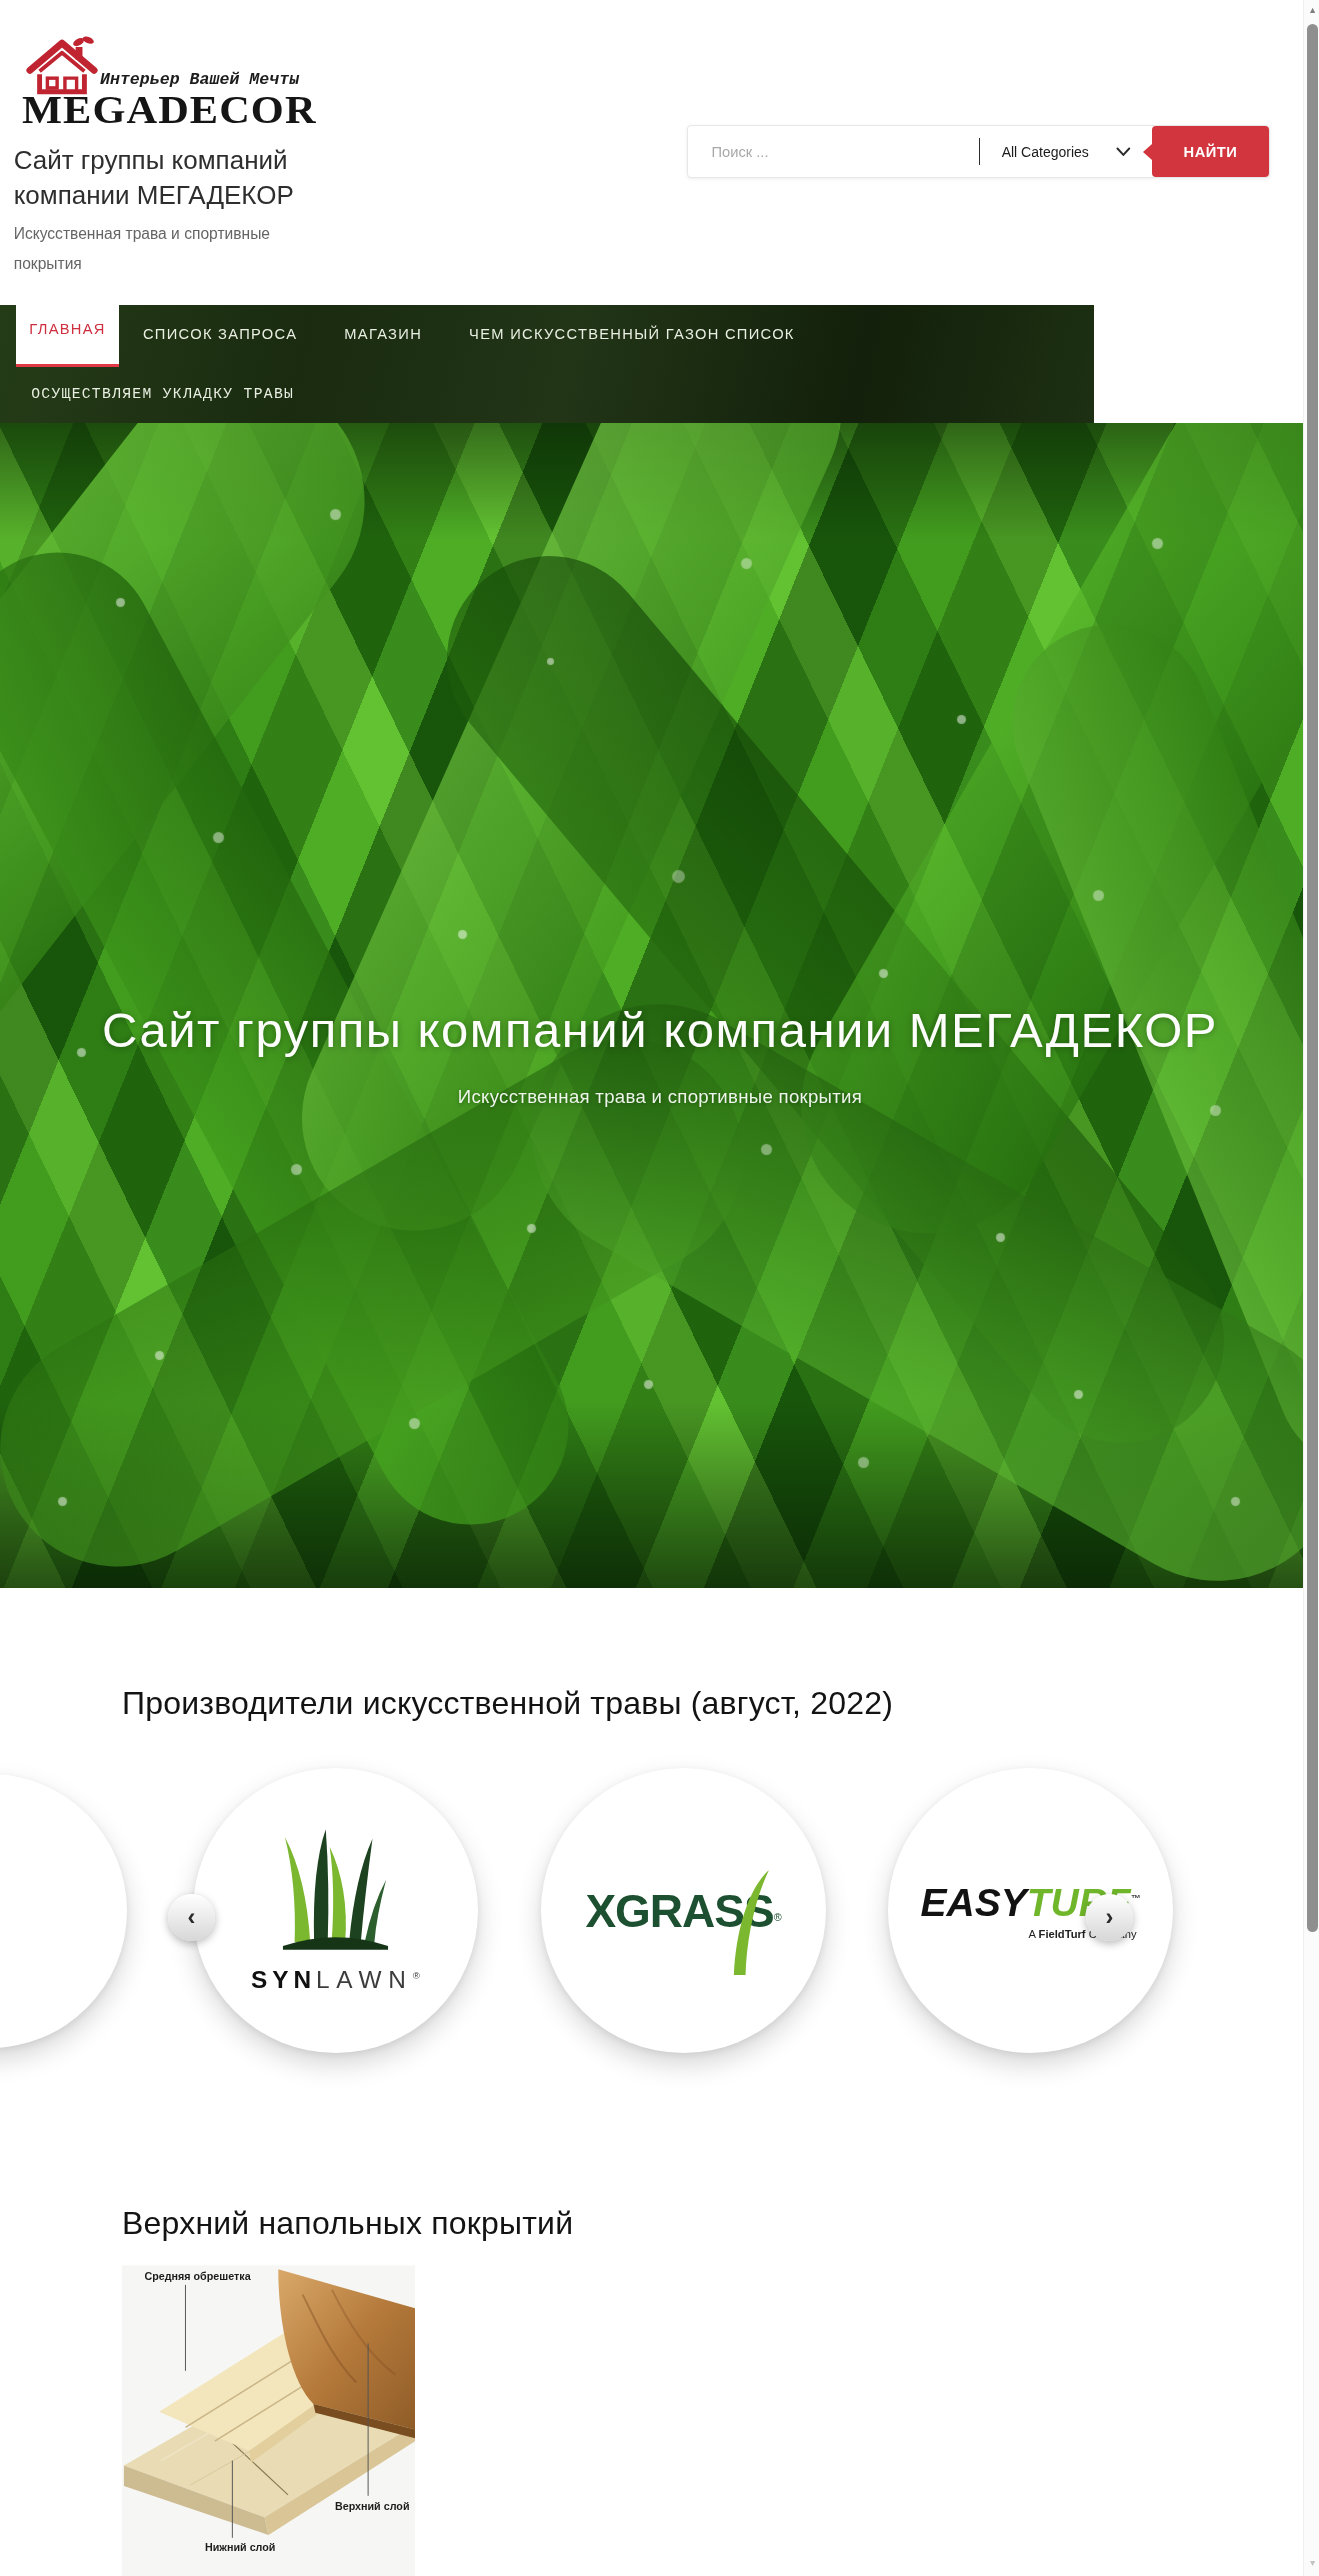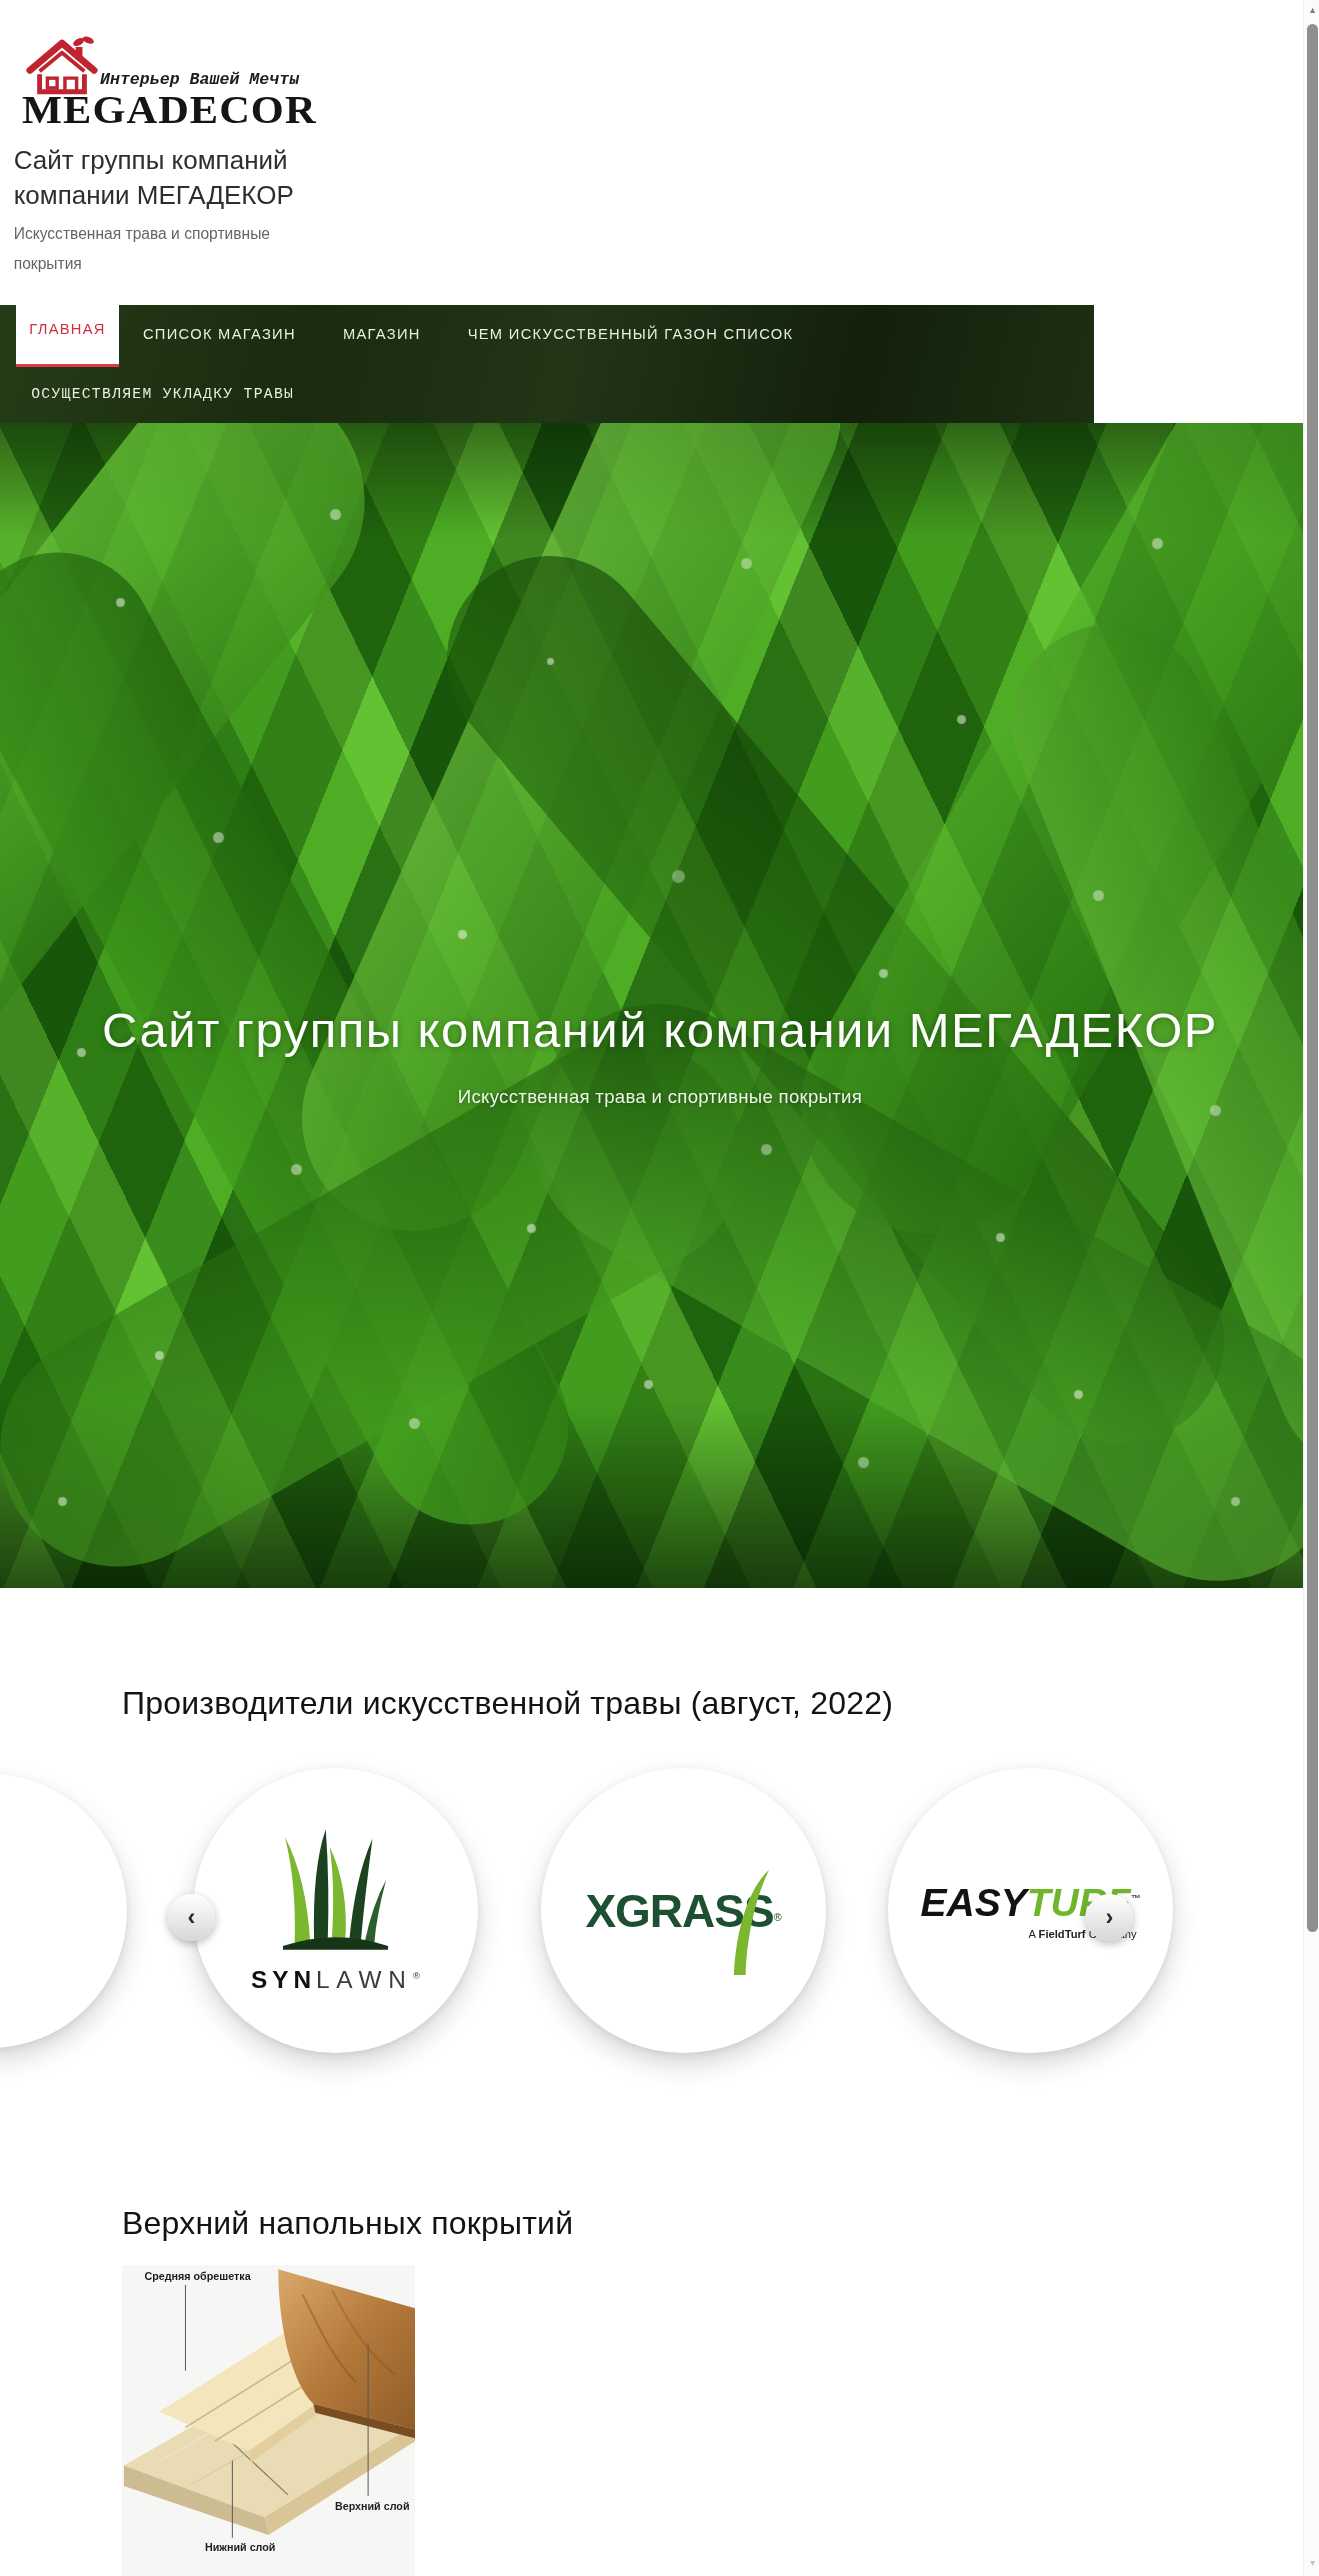--- a/index.html
+++ b/index.html
@@ -105,25 +105,36 @@
         <rect x="24" y="44" width="10" height="10" stroke-width="3.5"></rect>
         <path d="M42,58 L42,44 L54,44 L54,58" stroke-width="3.5"></path>
       </g>
     </svg>
   </div>
   <div class="logo-tagline">Интерьер Вашей Мечты</div>
   <div class="logo-brand">MEGADECOR</div>
   <div class="site-title">Сайт группы компаний компании МЕГАДЕКОР</div>
   <div class="site-sub">Искусственная трава и спортивные покрытия</div>
 
+  <div class="search">
+    <input type="text" placeholder="Поиск ..." style="">
+    <div class="search-divider"></div>
+    <div class="search-cat">
+      <span>All Categories</span>
+      <svg width="14.7" height="9.8" viewBox="0 0 15 10">
+          <path d="M1.5,1.5 L7.5,8 L13.5,1.5" fill="none" stroke="#2b2b2b" stroke-width="2" stroke-linecap="round"></path>
+        </svg>
+    </div>
+    <button class="search-btn">НАЙТИ</button>
+  </div>
 
   <div class="navbar">
     <div class="nav-row1">
       <div class="nav-item active">ГЛАВНАЯ</div>
-      <div class="nav-item">СПИСОК МАГАЗИН</div>
+      <div class="nav-item">СПИСОК ЗАПРОСА</div>
       <div class="nav-item">МАГАЗИН</div>
       <div class="nav-item">ЧЕМ ИСКУССТВЕННЫЙ ГАЗОН СПИСОК</div>
     </div>
     <div class="nav-row2">
       <div class="nav-item">ОСУЩЕСТВЛЯЕМ УКЛАДКУ ТРАВЫ</div>
     </div>
   </div>
 
   <div class="hero">
     <div class="blade" style="left:-88px;top:-117px;width:254px;height:899px;background:linear-gradient(100deg,#6cc93a,#2e7a12);transform:rotate(38deg);opacity:.75;"></div>

